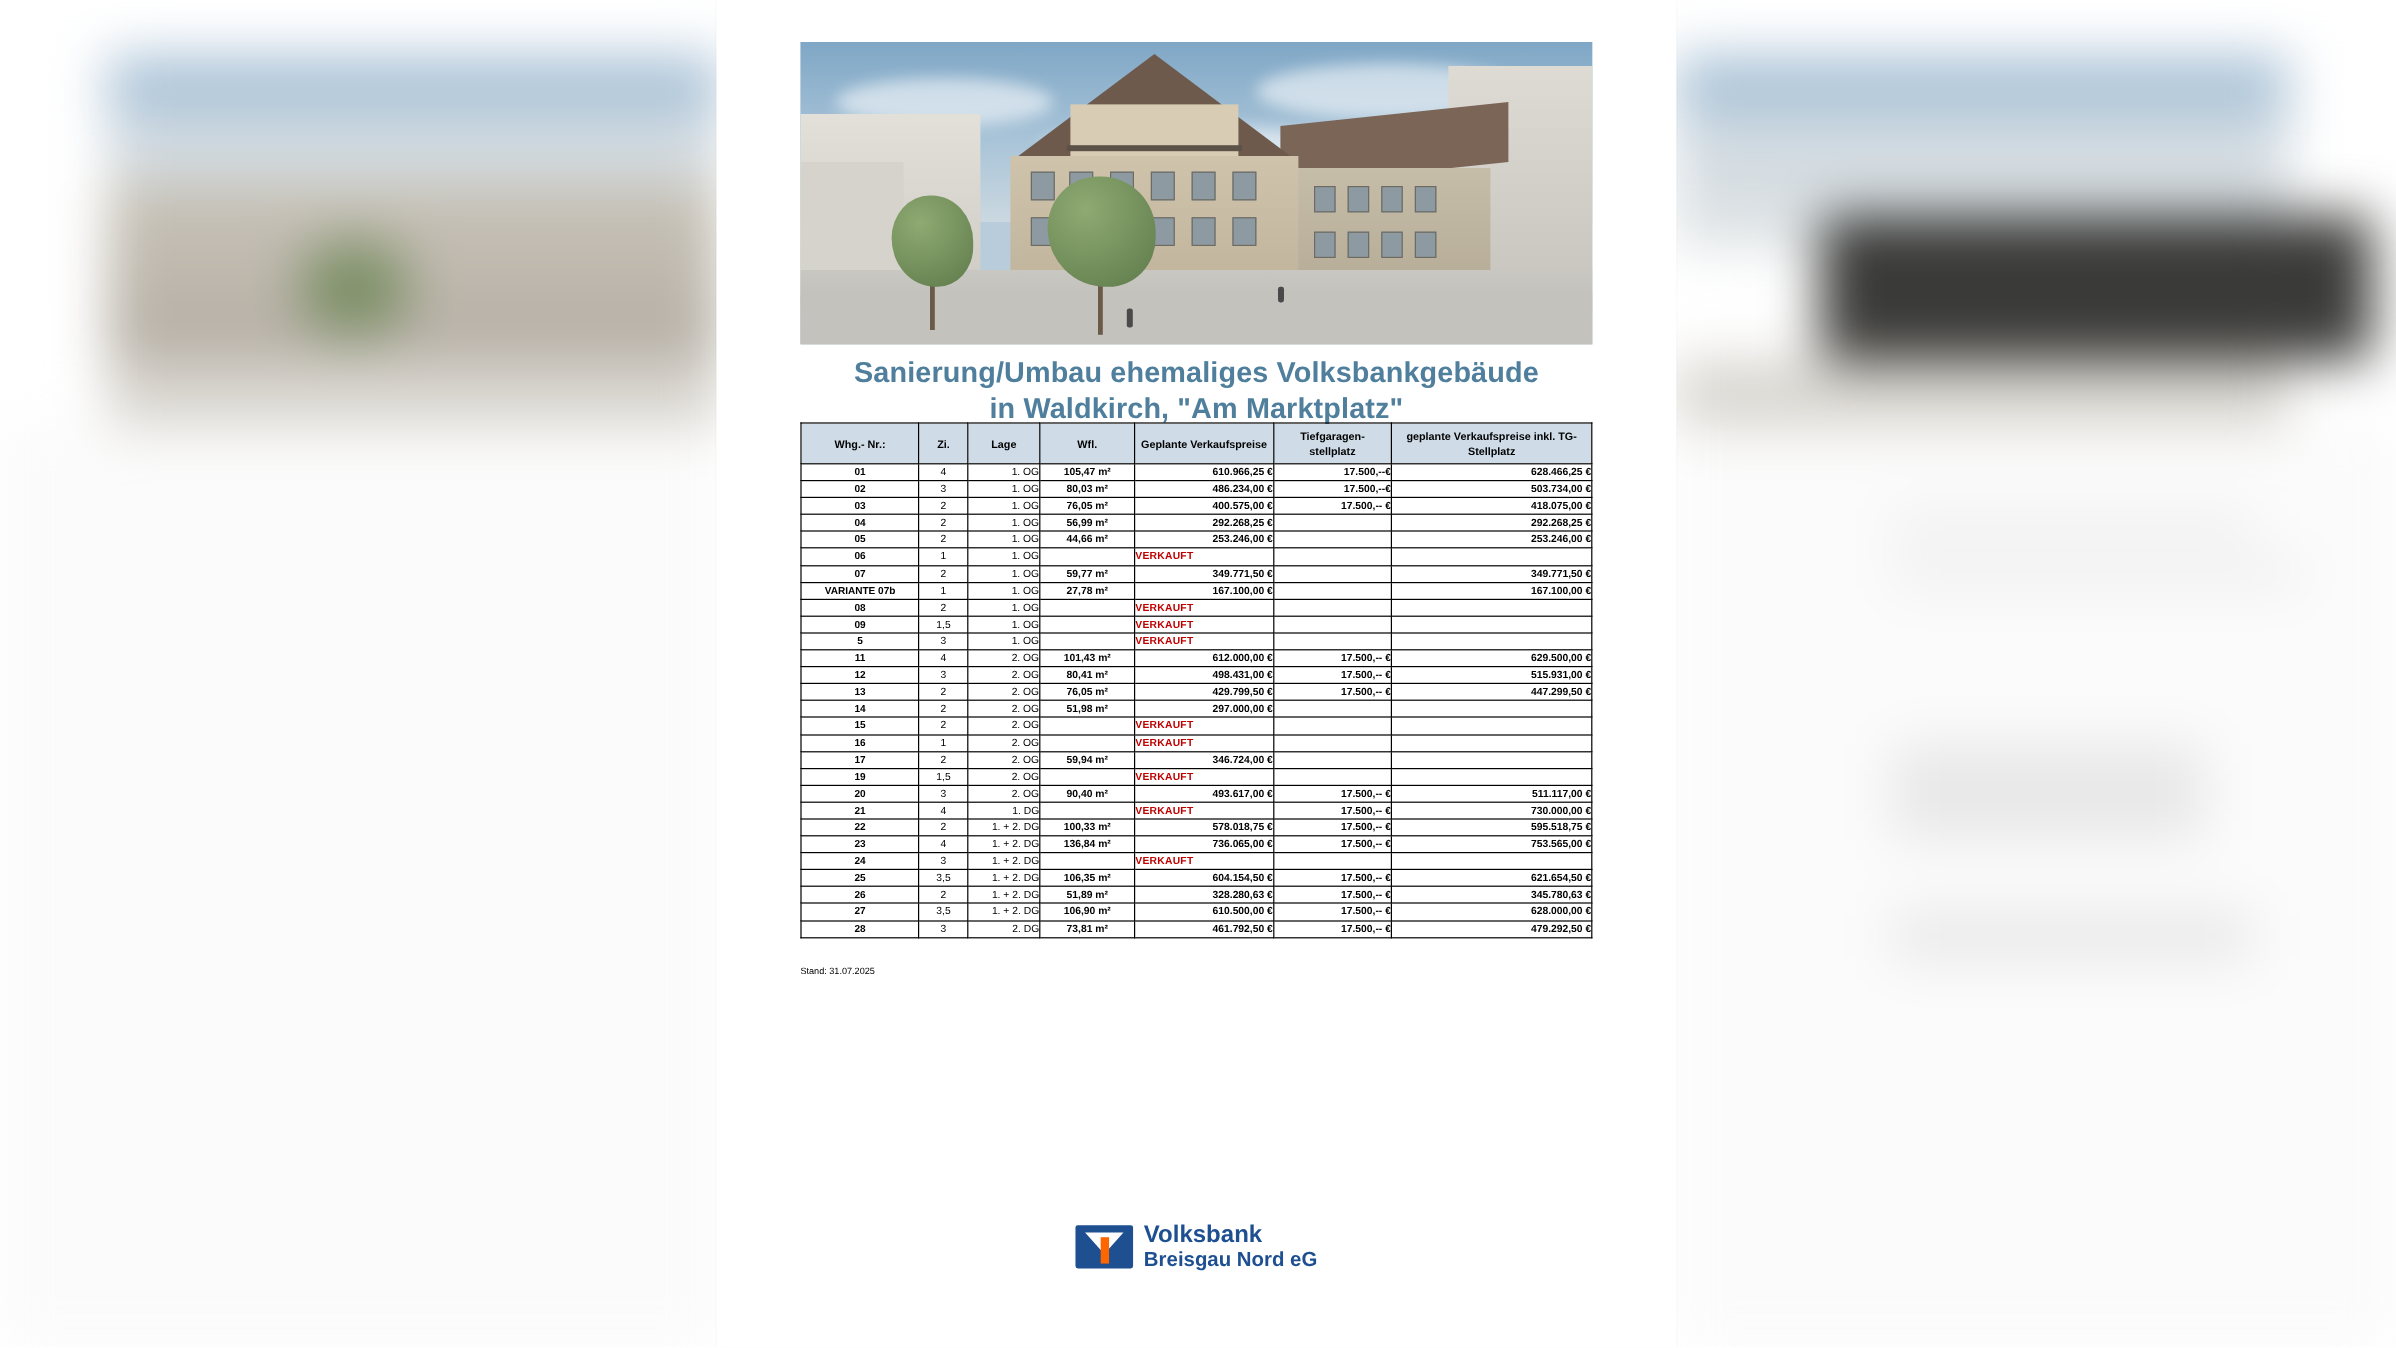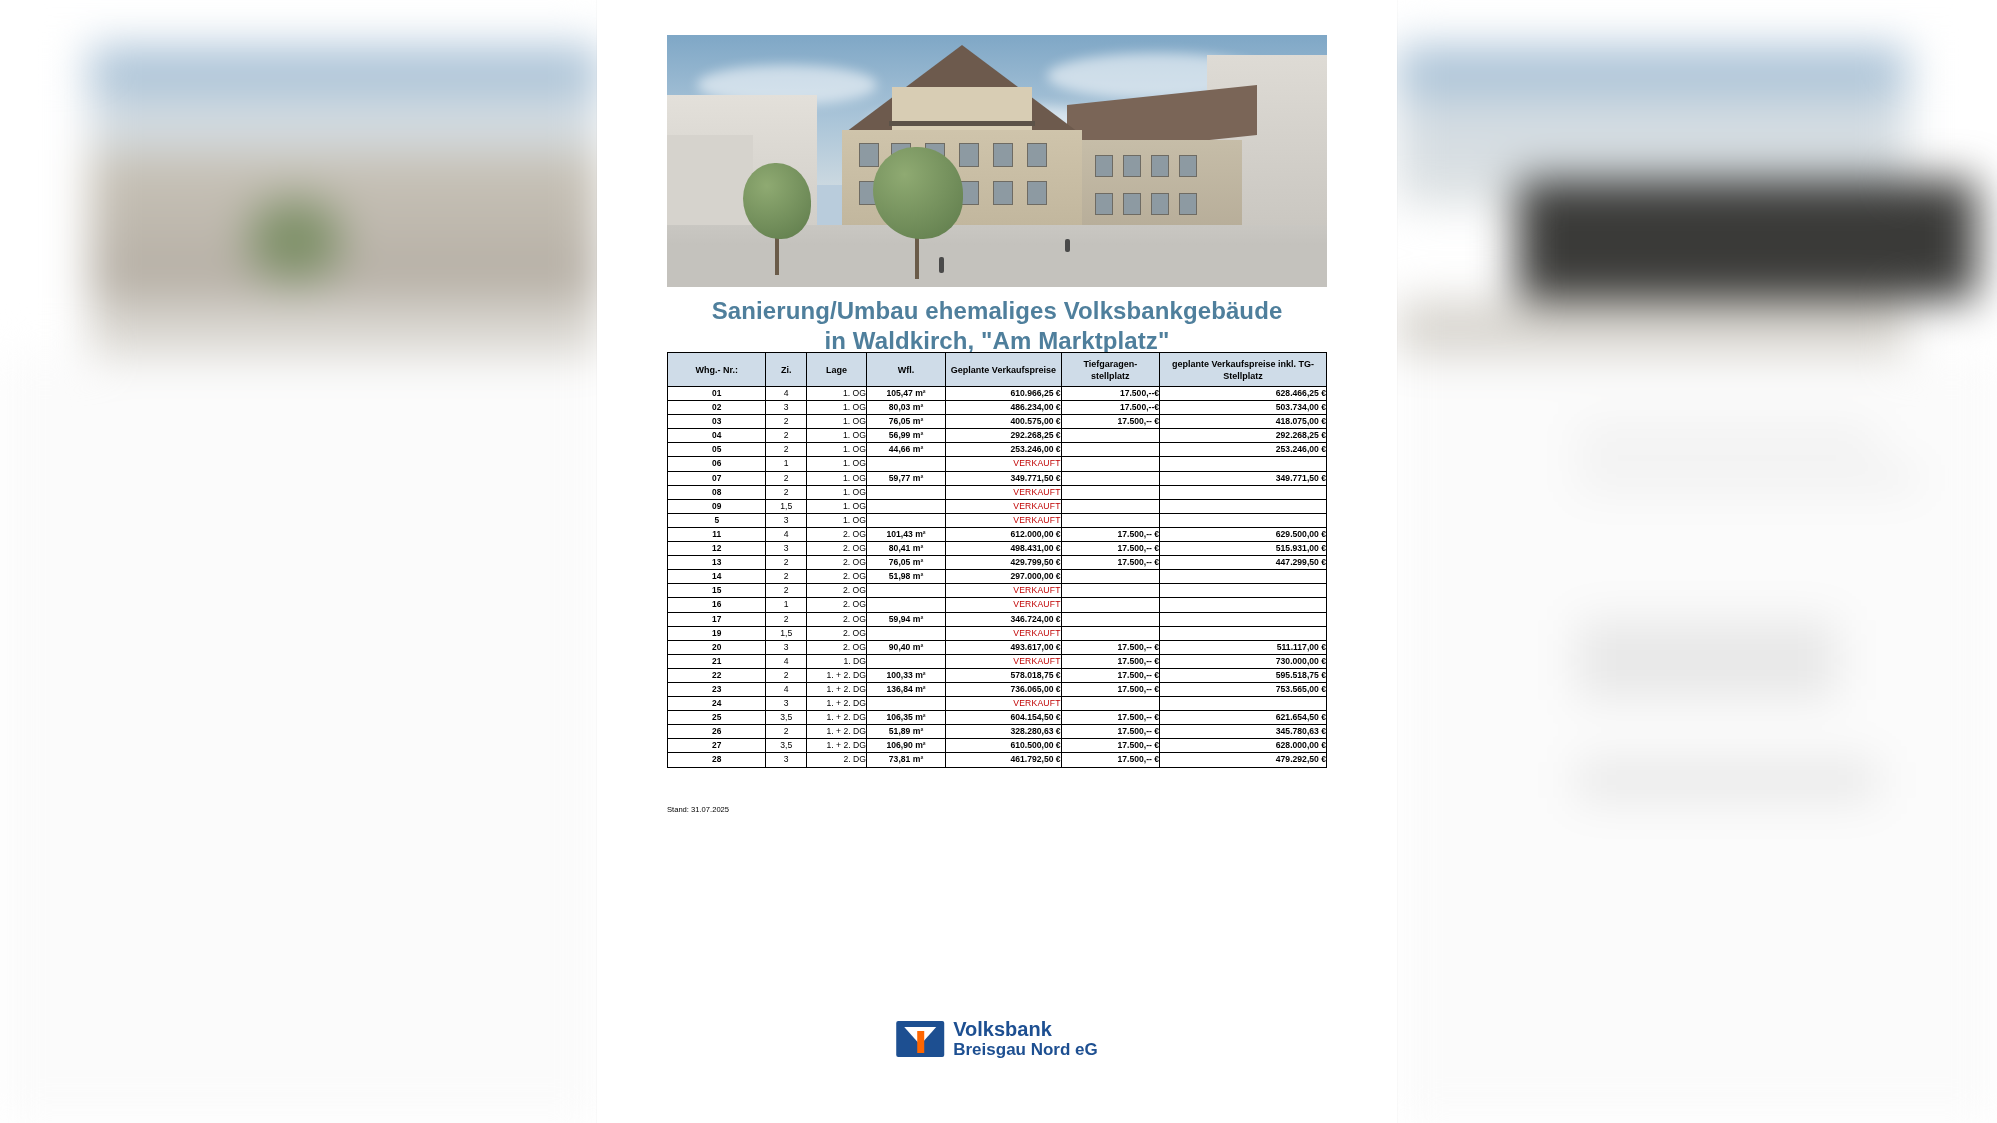--- a/index.html
+++ b/index.html
@@ -247,21 +247,21 @@
   col.c-gvp  { width: 108px; }
   col.c-tg   { width: 92px; }
   col.c-inkl { width: 156px; }
 
   td.nr    { text-align: center; font-weight: bold; font-size: 8.4px; }
   td.zi    { text-align: center; }
   td.lage  { text-align: right; }
   td.wfl   { text-align: center; font-weight: bold; }
   td.money { text-align: right; padding-right: 4px; font-weight: bold; }
   td.tg    { text-align: right; padding-right: 4px; font-weight: bold; }
-  td.sold  { text-align: right; color: #c00000; font-weight: normal; letter-spacing: .2px; }
+  td.sold  { text-align: left; color: #c00000; font-weight: bold; letter-spacing: .2px; }
 
   #stand {
     position: absolute;
     left: 70px;
     top: 805px;
     font-size: 7.6px;
     color: #000;
   }
 
   
@@ -465,20 +465,29 @@
             <tr>
               <td class="nr">07</td>
               <td class="zi">2</td>
               <td class="lage">1. OG</td>
               <td class="wfl">59,77 m²</td>
               <td class="money">349.771,50 €</td>
               <td class="tg"></td>
               <td class="money">349.771,50 €</td>
             </tr>
             <tr>
+              <td class="nr">VARIANTE 07b</td>
+              <td class="zi">1</td>
+              <td class="lage">1. OG</td>
+              <td class="wfl">27,78 m²</td>
+              <td class="money">167.100,00 €</td>
+              <td class="tg"></td>
+              <td class="money">167.100,00 €</td>
+            </tr>
+            <tr>
               <td class="nr">08</td>
               <td class="zi">2</td>
               <td class="lage">1. OG</td>
               <td class="wfl"></td>
               <td class="sold">VERKAUFT</td>
               <td class="tg"></td>
               <td class="money"></td>
             </tr>
             <tr>
               <td class="nr">09</td>

